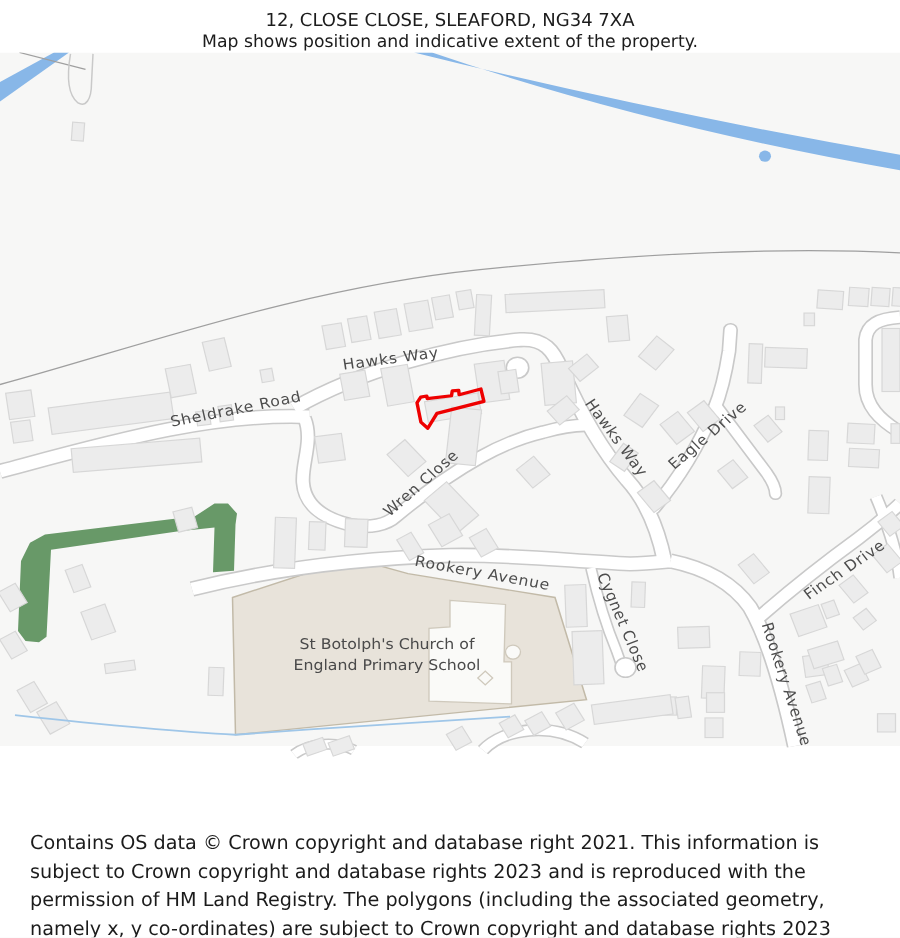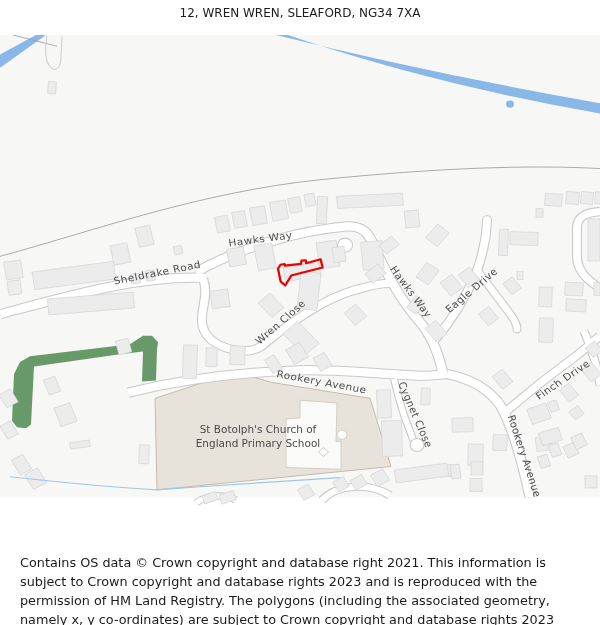--- a/index.html
+++ b/index.html
@@ -24,21 +24,22 @@
   .plot{fill:none;stroke:var(--property-outline,#ee0000);stroke-width:2.3;stroke-linejoin:round;}
   .road-label{font-size:10.5px;letter-spacing:.5px;fill:var(--label-text,#4d4d4d);text-anchor:middle;}
   .school-label{font-size:10.5px;fill:#4a4a4a;text-anchor:middle;}
   .ftr{padding:7px 6px 0 4px;font-size:12.8px;line-height:19px;color:#1b1b1b;}
 </style>
 </head>
 <body>
 
 <div class="page">
   <div class="hdr">
-    <div class="t1">12, WREN WREN, SLEAFORD, NG34 7XA</div>
+    <div class="t1">12, CLOSE CLOSE, SLEAFORD, NG34 7XA</div>
+    <div class="t2">Map shows position and indicative extent of the property.</div>
   </div>
 
   <svg id="map" width="600" height="495" viewBox="0 35 600 530" preserveAspectRatio="none">
     <rect class="map-bg" x="0" y="35" width="600" height="495"></rect>
 
     <path class="school" d="M155,424 L235,396 L272,407 L370,424 L391,497 L157,522 Z"></path>
 
     <path class="greenspace" d="M14,398 L20,385 L30,379 L130,366 L143,357 L152,357 L158,364 L157,372 L156,405 L142,406 L143,374 L118,377 L34,390 L31,452 L26,456 L17,455 L12,448 Z"></path>
 
     <path class="water" d="M276,35 L288,35 Q430,87 600,119 L600,108 Q430,76 276,35 Z"></path>

